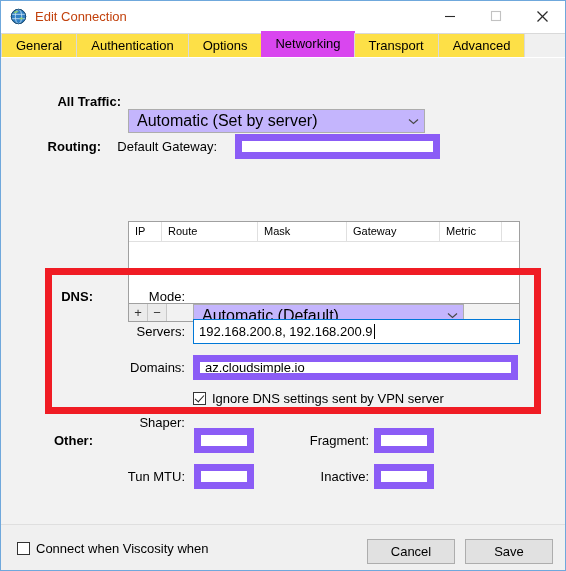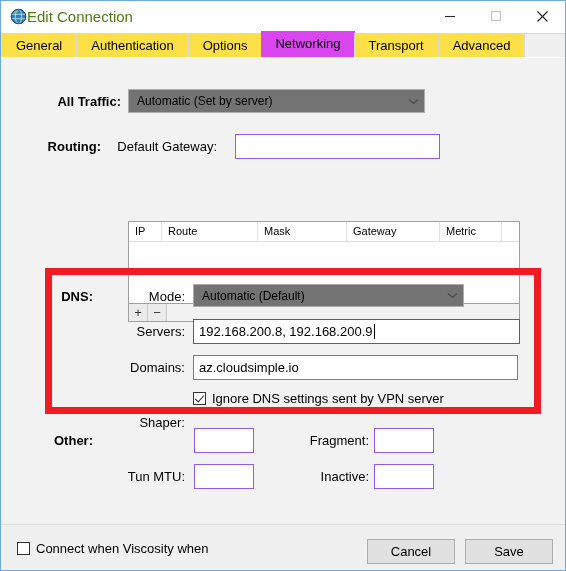--- a/index.html
+++ b/index.html
@@ -32,22 +32,23 @@
     display: flex;
     align-items: center;
   }
   #title-icon {
     margin-left: 9px;
     width: 17px;
     height: 17px;
     flex: 0 0 auto;
   }
   #title-text {
-    font-size: 15px;
-    color: #4d7c0f;
+    margin-left: 8px;
+    font-size: 13px;
+    color: #c2410c;
     white-space: nowrap;
   }
   #wincontrols {
     margin-left: auto;
     display: flex;
     height: 30px;
   }
   .winbtn {
     width: 46px;
     height: 30px;
@@ -114,47 +115,48 @@
     color: #000000;
     white-space: nowrap;
   }
   .lbl.bold { font-weight: bold; }
   .lbl.right { text-align: right; }
 
   
   .combo {
     position: absolute;
     box-sizing: border-box;
-    background: #737373;
+    background: #c4b5fd;
     border: 1px solid #adadad;
     display: flex;
     align-items: center;
-    font-size: 12px;
-    color: #000000;
+    font-size: 16px;
+    color: #000000;
+    margin-top: 20px;
   }
   .combo .combo-text {
     padding-left: 8px;
     flex: 1 1 auto;
     white-space: nowrap;
     overflow: hidden;
   }
   .combo .chev {
     width: 22px;
     flex: 0 0 auto;
     display: flex;
     align-items: center;
     justify-content: center;
   }
 
   
   .tbox {
     position: absolute;
     box-sizing: border-box;
     background: #ffffff;
-    border: 1px solid #8b5cf6;
+    border: 7px solid #8b5cf6;
     font-size: 13px;
     color: #000000;
     display: flex;
     align-items: center;
     overflow: hidden;
   }
   .tbox .tbox-text {
     padding-left: 5px;
     white-space: nowrap;
   }

